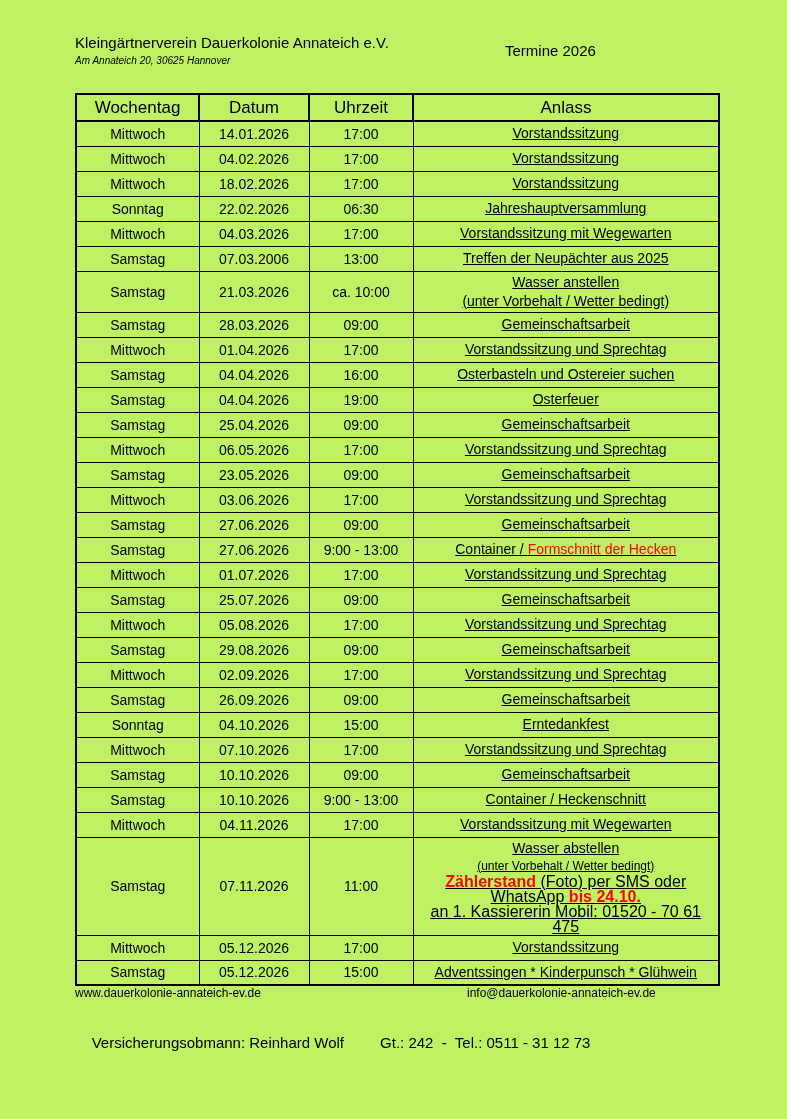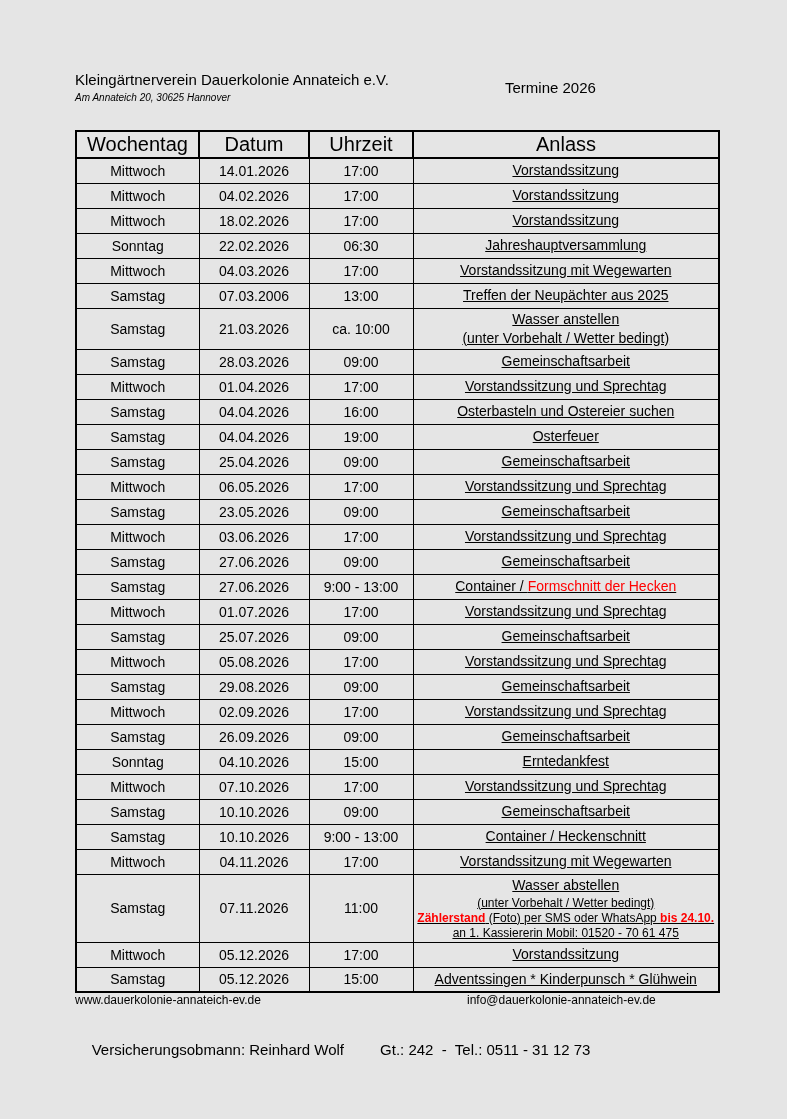--- a/index.html
+++ b/index.html
@@ -6,22 +6,22 @@
   html,body { background:#ffffff; }
   body {
     width:787px; height:1119px;
     font-family:"Liberation Sans", sans-serif;
     color:#000;
     position:relative;
     overflow:hidden;
   }
   .page {
     width:787px; height:1119px;
-    background:#e5e5e5;
-    padding:71px 70px 0 75px;
+    background:#bef264;
+    padding:34px 70px 0 75px;
   }
   
   .doc-header { position:relative; height:38px; }
   .org-name  { font-size:15px; line-height:18px; }
   .org-address { font-size:10px; line-height:14px; margin-top:2px;font-style:italic; }
   .doc-title { position:absolute; left:430px; top:8px; font-size:15px; line-height:18px; }
   
   table.schedule {
     border-collapse:collapse;
     width:643px;
@@ -29,37 +29,37 @@
     table-layout:fixed;
     border:2px solid #000;
   }
   col.c0 { width:123px; }
   col.c1 { width:110px; }
   col.c2 { width:104px; }
   col.c3 { width:306px; }
   th {
     border:2px solid #000;
     font-weight:normal;
-    font-size:20px;
+    font-size:17px;
     height:27px;
     text-align:center;
     vertical-align:middle;
   }
   td {
     border:1.5px solid #000;
     font-size:14px;
     height:25px;
     text-align:center;
     vertical-align:middle;
     padding:1px 3px;
     line-height:18px;
   }
   .evline { line-height:19px;text-decoration:underline; }
   .evline.sz-sm { font-size:12px; line-height:16px; }
-  .evline.sz-xs { font-size:12px; line-height:15px; }
+  .evline.sz-xs { font-size:16px; line-height:15px; }
   .red { color:#ff0000; }
   .bold { font-weight:bold; }
   .und { text-decoration:underline; }
   
   .footer-contacts { position:relative; height:15px; font-size:12px; }
   .footer-website { position:absolute; left:0; top:0; }
   .footer-email   { position:absolute; left:392px; top:0; }
   .footer-insurance { margin-top:16px; font-size:15px; white-space:pre-wrap; }
   .insurance-contact { margin-left:36px; white-space:pre-wrap; }
 </style>

